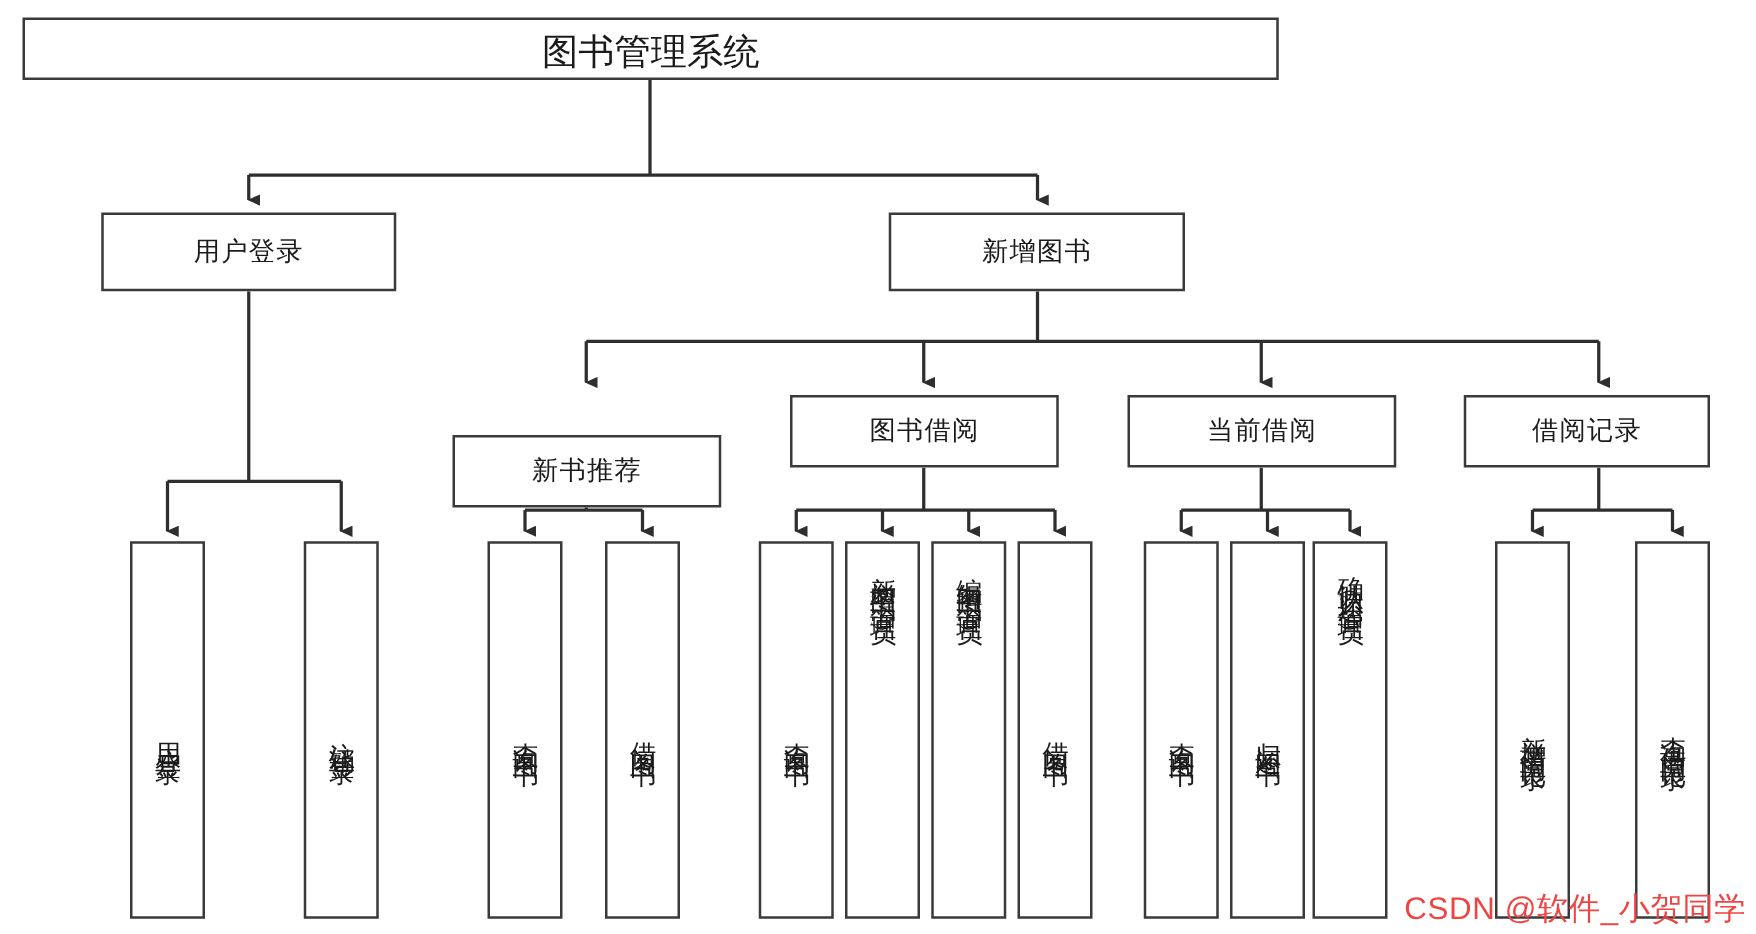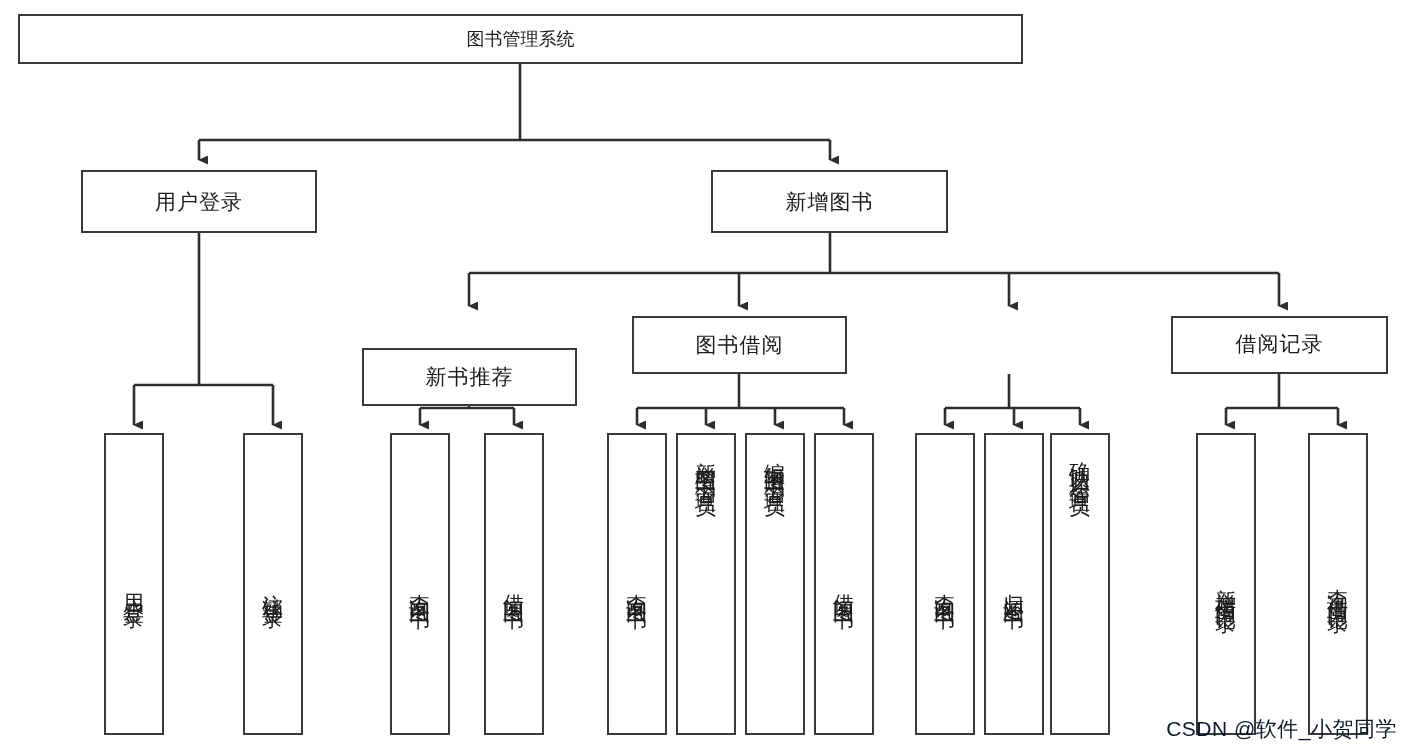--- a/index.html
+++ b/index.html
@@ -34,21 +34,22 @@
     align-items: center;
     justify-content: center;
     color: #1b1b1b;
   }
   .node.h {
     font-size: 21px;
     letter-spacing: 1px;
     line-height: 1.1;
   }
   .node.root {
-    font-size: 18px;
+    font-size: 29px;
+    align-items: flex-end;
   }
   .node.leaf {
     align-items: flex-start;
     justify-content: center;
     padding-top: 6px;
   }
   .vtext {
     writing-mode: vertical-rl;
     text-orientation: upright;
     font-size: 21px;
@@ -65,22 +66,22 @@
     justify-content: center;
   }
   .leaf-inner.top {
     align-items: flex-start;
     padding-top: 4px;
   }
   .watermark {
     position: absolute;
     right: 8px;
     bottom: 4px;
-    font-size: 21px;
-    color: #0f172a;
+    font-size: 25px;
+    color: #ef4444;
     letter-spacing: 0.5px;
     white-space: nowrap;
   }
 </style>
 </head>
 <body>
 
 <div id="canvas">
 
   <svg class="edges" viewBox="0 0 1405 747">
@@ -143,21 +144,24 @@
   <div class="node h" style="left:711px; top:170px; width:237px; height:63px;">
     <span>新增图书</span>
   </div>
 
   <div class="node h" style="left:362px; top:316px; width:215px; height:58px;margin-top:32px;">
     <span>新书推荐</span>
   </div>
   <div class="node h" style="left:632px; top:316px; width:215px; height:58px;">
     <span>图书借阅</span>
   </div>
-  <div class="node h" style="left:1171px; top:316px; width:217px; height:58px;font-family:Liberation Serif, serif;">
+  <div class="node h" style="left:902px; top:316px; width:215px; height:58px;">
+    <span>当前借阅</span>
+  </div>
+  <div class="node h" style="left:1171px; top:316px; width:197px; height:58px;">
     <span>借阅记录</span>
   </div>
 
   <div class="node leaf" style="left:104px; top:433px; width:60px; height:302px;">
     <div class="leaf-inner">
       <span class="vtext">用户登录</span>
     </div>
   </div>
   <div class="node leaf" style="left:243px; top:433px; width:60px; height:302px;">
     <div class="leaf-inner">

